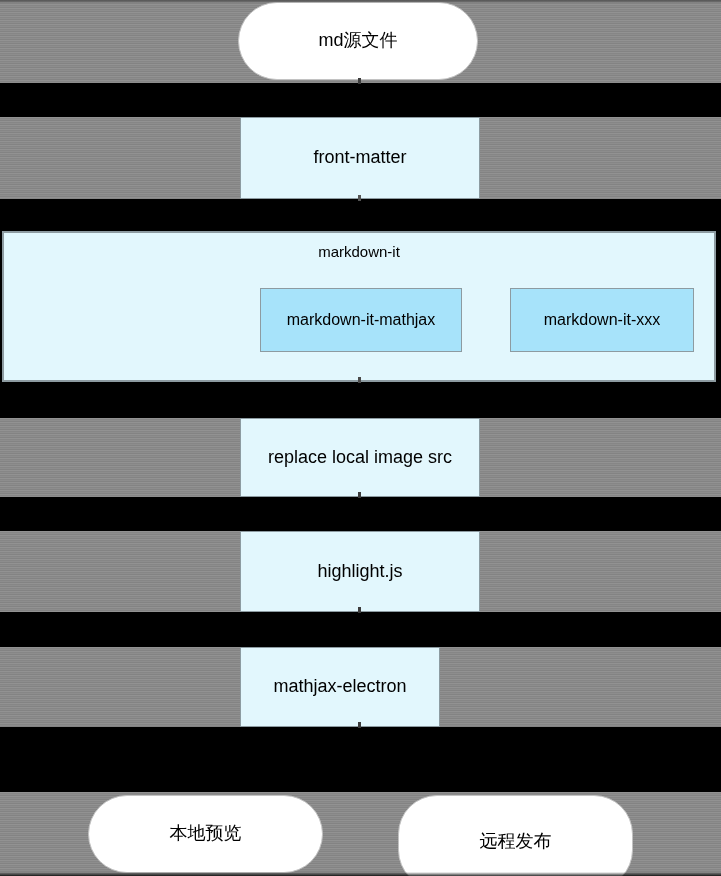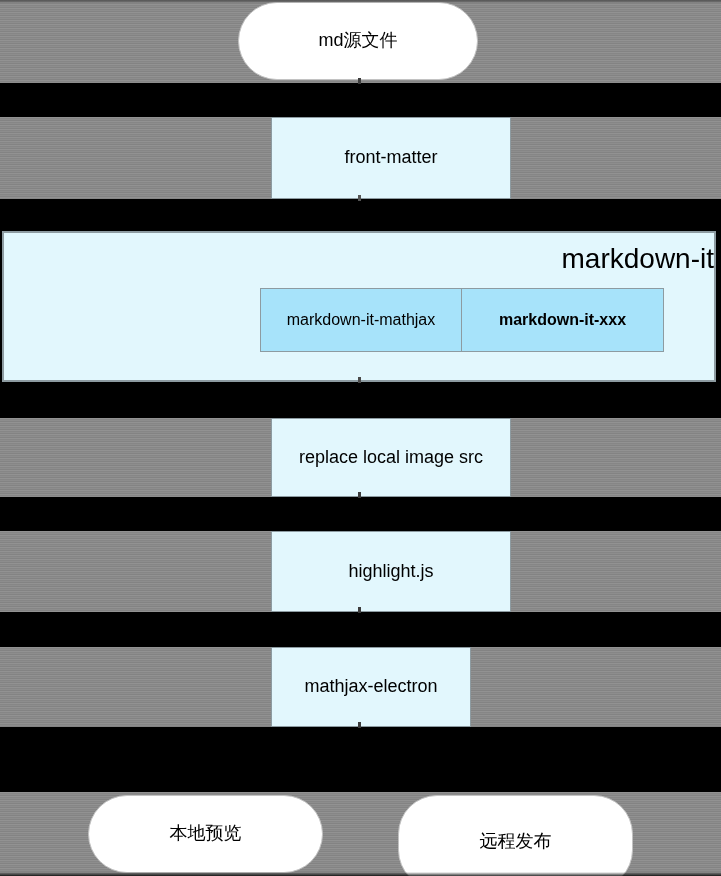--- a/index.html
+++ b/index.html
@@ -46,53 +46,52 @@
     line-height:1.3;
   }
   .terminal{
     background:var(--terminal_fill,#fff);
     border:1px solid #c2c2c2;
     border-radius:39px;
   }
   .process{
     background:var(--node_fill_light,#e2f7fd);
     border:1px solid var(--node_border,#8d9ba1);
-    margin-left:31px;
   }
   .n-source{left:238px;top:2px;width:240px;height:78px;}
   .n-front{left:240px;top:117px;width:240px;height:82px;}
   .n-replace{left:240px;top:418px;width:240px;height:79px;}
   .n-highlight{left:240px;top:531px;width:240px;height:81px;}
   .n-mathjaxe{left:240px;top:647px;width:200px;height:80px;}
   .n-local{left:88px;top:795px;width:235px;height:78px;}
   .n-remote{left:398px;top:795px;width:235px;height:94px;}
 
   
   .container{
     position:absolute;left:2px;top:231px;width:714px;height:151px;
     box-sizing:border-box;
     background:var(--node_fill_light,#e2f7fd);
     border:2px solid var(--node_border,#8d9ba1);
   }
   .container-title{
     position:absolute;left:0;top:10px;width:100%;
-    text-align:right;font-size:28px;
+    text-align:center;font-size:15px;
   }
   .plugin{
     position:absolute;top:55px;height:64px;
     display:flex;align-items:center;justify-content:center;
     box-sizing:border-box;
     background:var(--plugin_fill,#a7e3fa);
     border:1px solid var(--node_border,#8d9ba1);
     font-size:16px;line-height:24px;text-align:center;
     padding:0 8px;
   }
   .p1{left:32px;width:202px;}
   .p2{left:256px;width:202px;}
-  .p3{left:457px;width:203px;font-weight:bold;}
+  .p3{left:506px;width:184px;}
 
   
   .stub{
     position:absolute;width:3px;height:6px;
     background:#3c3c3c;z-index:3;
   }
   .s1{left:358px;top:78px;}
   .s2{left:358px;top:195px;background:#555;}
   .s3{left:358px;top:377px;background:#4a4a4a;}
   .s4{left:358px;top:492px;}

